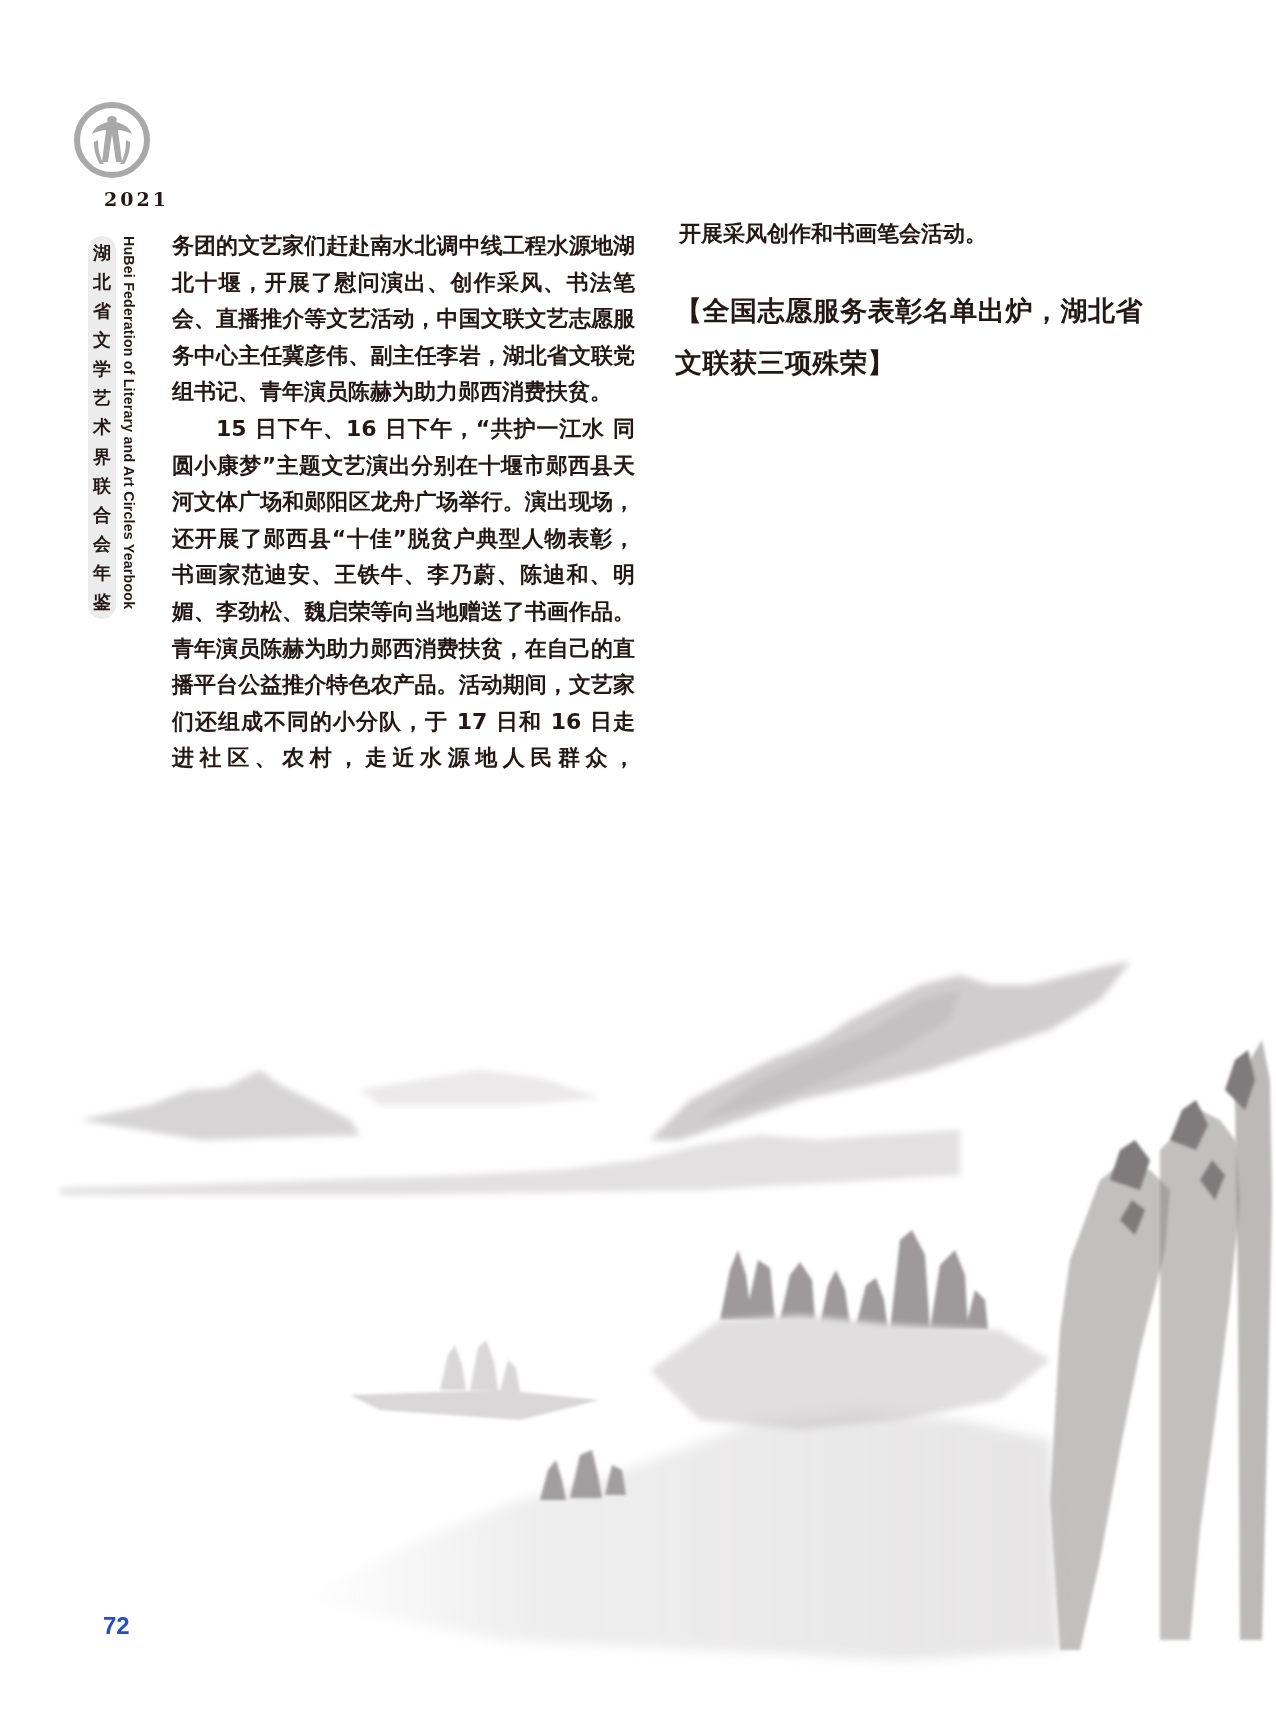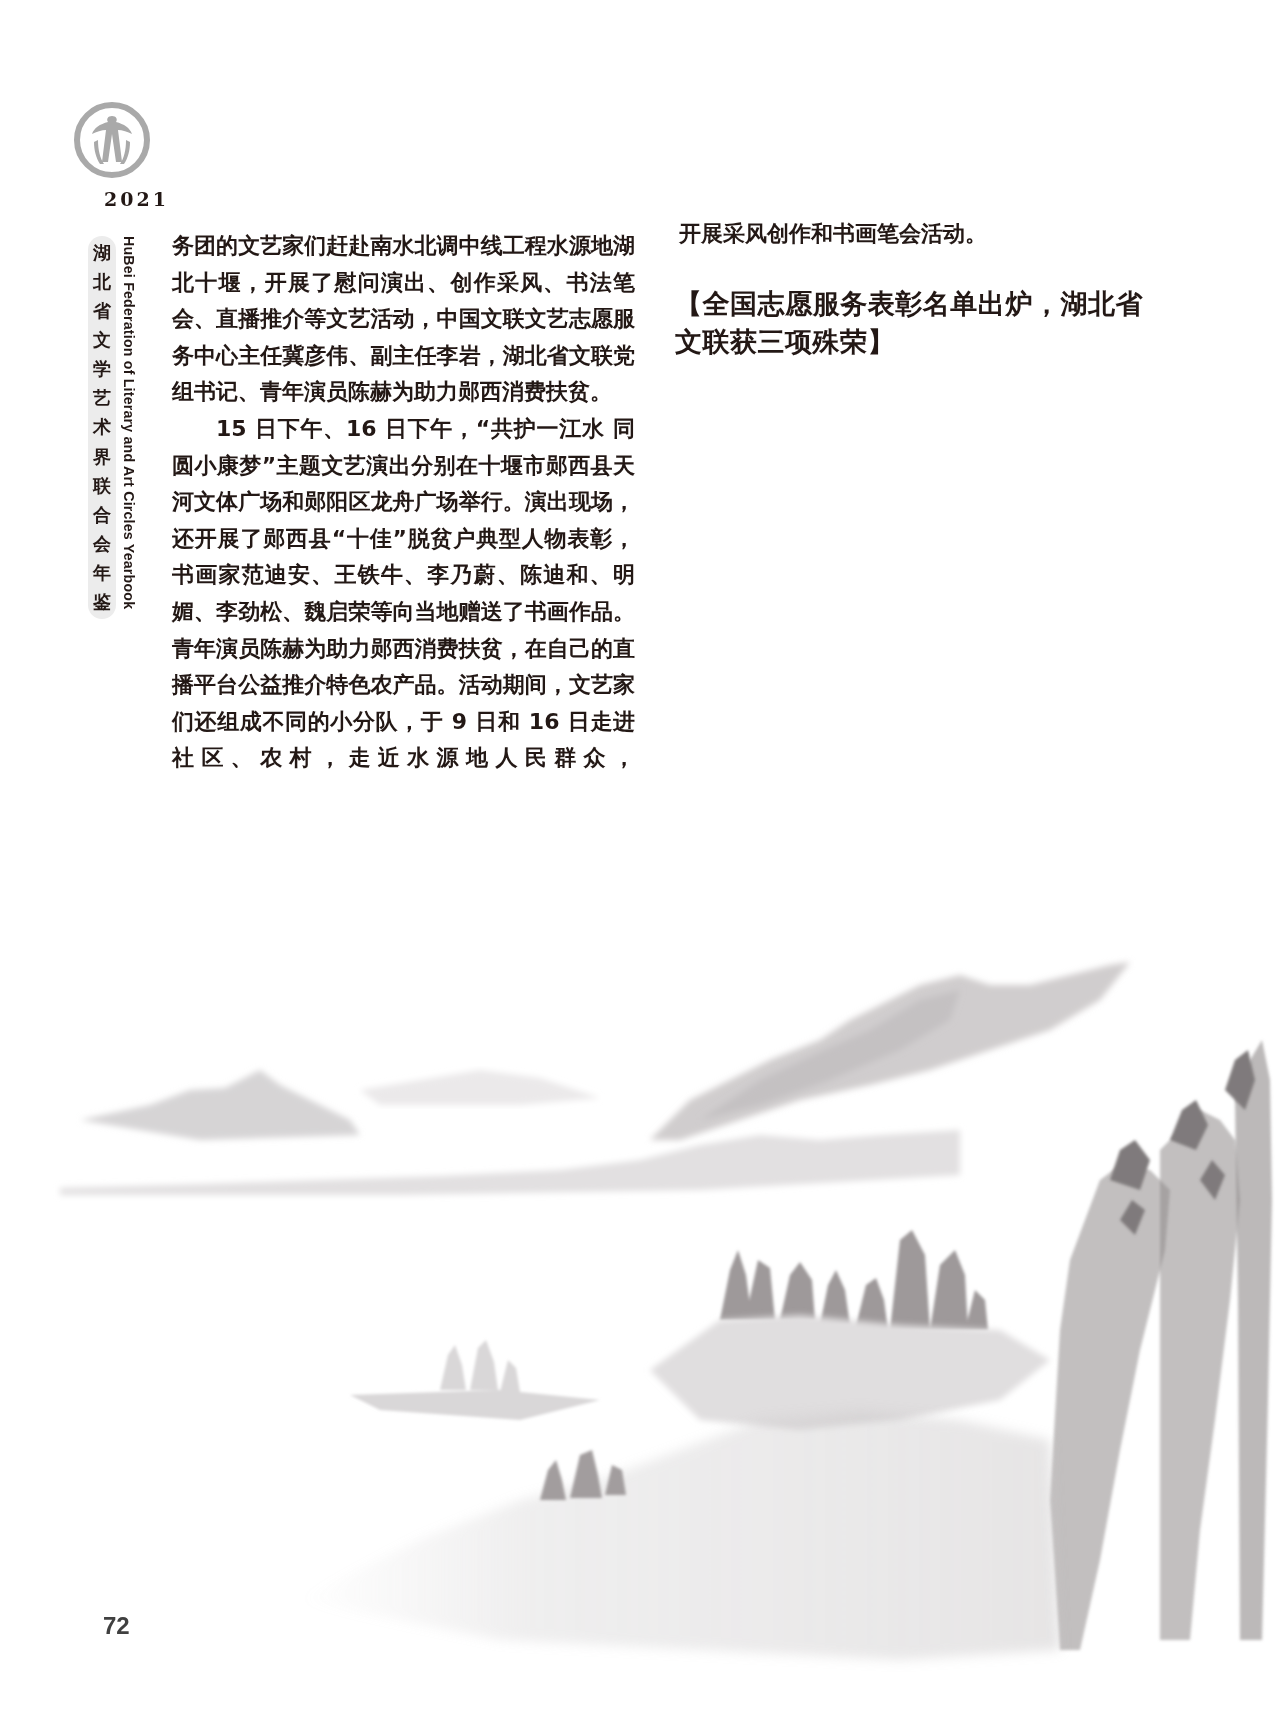--- a/index.html
+++ b/index.html
@@ -10,22 +10,22 @@
     .vertical-cn { position: absolute; left: 88px; top: 236px; width: 28px; height: 383px; background: #ececec; border-radius: 14px; z-index: 2; display: flex; flex-direction: column; align-items: center; justify-content: space-between; padding: 8px 0; box-sizing: border-box; }
     .vertical-cn span { font-family: "DejaVu Sans", sans-serif; font-weight: bold; font-size: 18px; line-height: 1; color: #231815; }
     .vertical-en { position: absolute; left: 121px; top: 236px; width: 20px; height: 385px; z-index: 2; }
     .vertical-en span { position: absolute; left: 0; top: 0; writing-mode: vertical-rl; font-family: "Liberation Sans", sans-serif; font-weight: bold; font-size: 14.2px; letter-spacing: 0.2px; color: #231815; white-space: nowrap; }
     .col { position: absolute; z-index: 3; font-family: "DejaVu Sans", sans-serif; font-weight: bold; font-size: 22px; line-height: 36.6px; color: #231815; text-align: justify; text-align-last: justify; }
     .col p { margin: 0; }
     .col-left { left: 172px; top: 228px; width: 463px; }
     .col-right { left: 679px; top: 216px; width: 464px; }
     .indent { text-indent: 44px; }
     .last-line { text-align-last: left; }
-    .heading { font-family: "DejaVu Sans", sans-serif; font-weight: bold; font-size: 27px; line-height: 38px; margin: 32px 0 6px -4px !important; text-align-last: left; letter-spacing: 0.5px; }
-    .page-num { position: absolute; left: 103px; top: 1612px; font-family: "Liberation Sans", sans-serif; font-weight: bold; font-size: 24px; color: #404040; z-index: 3; }
+    .heading { font-family: "DejaVu Sans", sans-serif; font-weight: bold; font-size: 27px; line-height: 52px; margin: 32px 0 6px -4px !important; text-align-last: left; letter-spacing: 0.5px; }
+    .page-num { position: absolute; left: 103px; top: 1612px; font-family: "Liberation Sans", sans-serif; font-weight: bold; font-size: 24px; color: #1d4ed8; z-index: 3; }
   </style>
 </head>
 <body>
 
 <svg class="landscape" viewBox="0 0 1276 1719" xmlns="http://www.w3.org/2000/svg">
   <defs>
     <filter id="blur6">
         <feGaussianBlur stdDeviation="6"></feGaussianBlur>
       </filter>
     <filter id="blur3">
@@ -112,21 +112,21 @@
   <span>年</span>
   <span>鉴</span>
 </div>
 
 <div class="vertical-en">
   <span>HuBei Federation of Literary and Art Circles Yearbook</span>
 </div>
 
 <div class="col col-left">
   <p class="last-line">务团的文艺家们赶赴南水北调中线工程水源地湖北十堰，开展了慰问演出、创作采风、书法笔会、直播推介等文艺活动，中国文联文艺志愿服务中心主任冀彦伟、副主任李岩，湖北省文联党组书记、青年演员陈赫为助力郧西消费扶贫。</p>
-  <p class="indent">15 日下午、16 日下午，“共护一江水 同圆小康梦”主题文艺演出分别在十堰市郧西县天河文体广场和郧阳区龙舟广场举行。演出现场，还开展了郧西县“十佳”脱贫户典型人物表彰，书画家范迪安、王铁牛、李乃蔚、陈迪和、明媚、李劲松、魏启荣等向当地赠送了书画作品。青年演员陈赫为助力郧西消费扶贫，在自己的直播平台公益推介特色农产品。活动期间，文艺家们还组成不同的小分队，于 9 日和 16 日走进社区、农村，走近水源地人民群众，</p>
+  <p class="indent">15 日下午、16 日下午，“共护一江水 同圆小康梦”主题文艺演出分别在十堰市郧西县天河文体广场和郧阳区龙舟广场举行。演出现场，还开展了郧西县“十佳”脱贫户典型人物表彰，书画家范迪安、王铁牛、李乃蔚、陈迪和、明媚、李劲松、魏启荣等向当地赠送了书画作品。青年演员陈赫为助力郧西消费扶贫，在自己的直播平台公益推介特色农产品。活动期间，文艺家们还组成不同的小分队，于 17 日和 16 日走进社区、农村，走近水源地人民群众，</p>
 </div>
 
 <div class="col col-right">
   <p class="last-line">开展采风创作和书画笔会活动。</p>
   <p class="heading">【全国志愿服务表彰名单出炉，湖北省文联获三项殊荣】</p>
 </div>
 
 <div class="page-num">72</div>
 
 </body></html>

